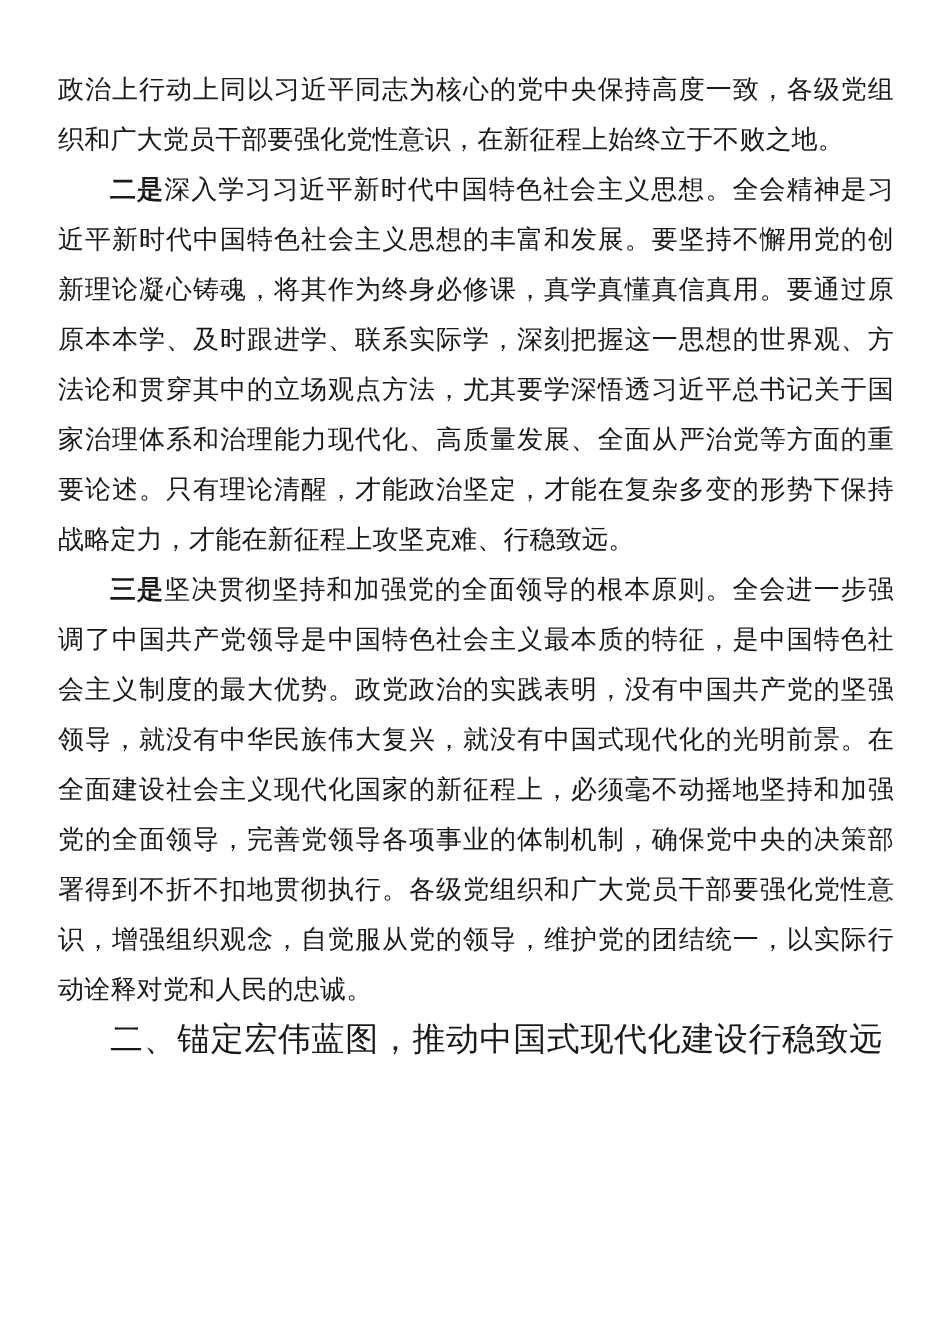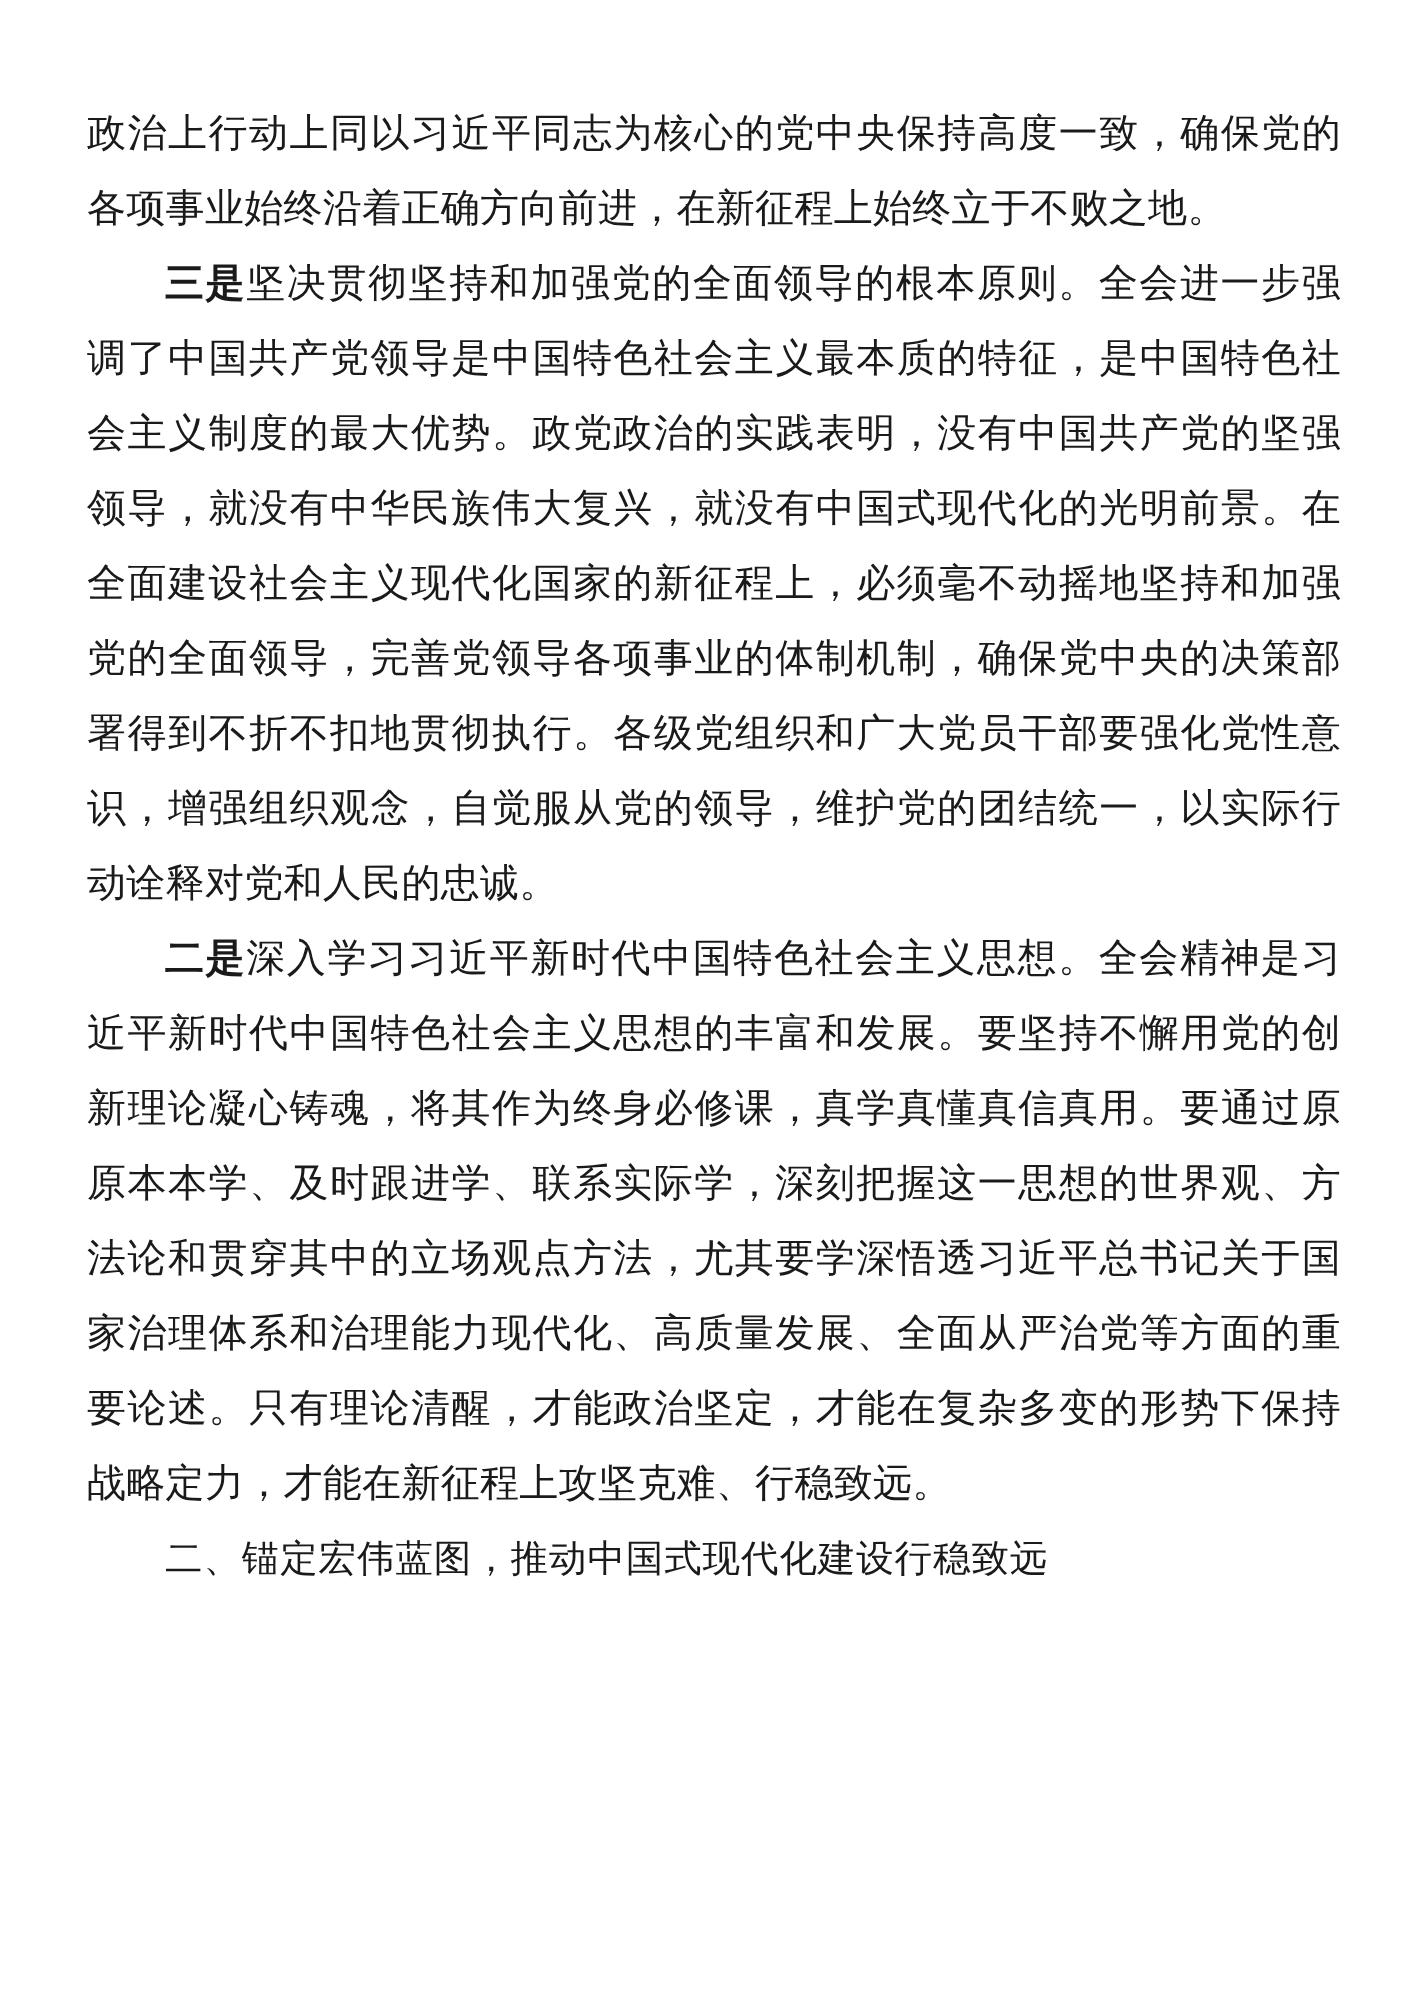--- a/index.html
+++ b/index.html
@@ -8,29 +8,29 @@
       position: absolute; left: 58px; top: 64px; width: 836px;
       font-family: "DejaVu Sans", "Liberation Sans", sans-serif;
       font-size: 26px; line-height: 50px; color: #1a1a1a;
       text-align: justify; text-justify: inter-character;
       letter-spacing: 0.2px;
     }
     .para { margin: 0; text-indent: 0; }
     .para.indent { text-indent: 52px; }
     .cont { margin: 0; text-indent: 0; }
     .lead { font-weight: bold; }
-    .heading { margin: 0; text-indent: 52px; font-size: 25px; letter-spacing: 0.6px; }
+    .heading { margin: 0; text-indent: 52px; font-size: 33px; letter-spacing: 0.6px; }
   </style>
 </head>
 <body>
 
 <div class="page">
   <p class="cont">
-    <span>政治上行动上同以习近平同志为核心的党中央保持高度一致，确保党的各项事业始终沿着正确方向前进，在新征程上始终立于不败之地。</span>
+    <span>政治上行动上同以习近平同志为核心的党中央保持高度一致，各级党组织和广大党员干部要强化党性意识，在新征程上始终立于不败之地。</span>
+  </p>
+  <p class="para indent">
+    <span class="lead">二是</span><span>深入学习习近平新时代中国特色社会主义思想。全会精神是习近平新时代中国特色社会主义思想的丰富和发展。要坚持不懈用党的创新理论凝心铸魂，将其作为终身必修课，真学真懂真信真用。要通过原原本本学、及时跟进学、联系实际学，深刻把握这一思想的世界观、方法论和贯穿其中的立场观点方法，尤其要学深悟透习近平总书记关于国家治理体系和治理能力现代化、高质量发展、全面从严治党等方面的重要论述。只有理论清醒，才能政治坚定，才能在复杂多变的形势下保持战略定力，才能在新征程上攻坚克难、行稳致远。</span>
   </p>
   <p class="para indent">
     <span class="lead">三是</span><span>坚决贯彻坚持和加强党的全面领导的根本原则。全会进一步强调了中国共产党领导是中国特色社会主义最本质的特征，是中国特色社会主义制度的最大优势。政党政治的实践表明，没有中国共产党的坚强领导，就没有中华民族伟大复兴，就没有中国式现代化的光明前景。在全面建设社会主义现代化国家的新征程上，必须毫不动摇地坚持和加强党的全面领导，完善党领导各项事业的体制机制，确保党中央的决策部署得到不折不扣地贯彻执行。各级党组织和广大党员干部要强化党性意识，增强组织观念，自觉服从党的领导，维护党的团结统一，以实际行动诠释对党和人民的忠诚。</span>
-  </p>
-  <p class="para indent">
-    <span class="lead">二是</span><span>深入学习习近平新时代中国特色社会主义思想。全会精神是习近平新时代中国特色社会主义思想的丰富和发展。要坚持不懈用党的创新理论凝心铸魂，将其作为终身必修课，真学真懂真信真用。要通过原原本本学、及时跟进学、联系实际学，深刻把握这一思想的世界观、方法论和贯穿其中的立场观点方法，尤其要学深悟透习近平总书记关于国家治理体系和治理能力现代化、高质量发展、全面从严治党等方面的重要论述。只有理论清醒，才能政治坚定，才能在复杂多变的形势下保持战略定力，才能在新征程上攻坚克难、行稳致远。</span>
   </p>
   <p class="heading">二、锚定宏伟蓝图，推动中国式现代化建设行稳致远</p>
 </div>
 
 </body></html>

